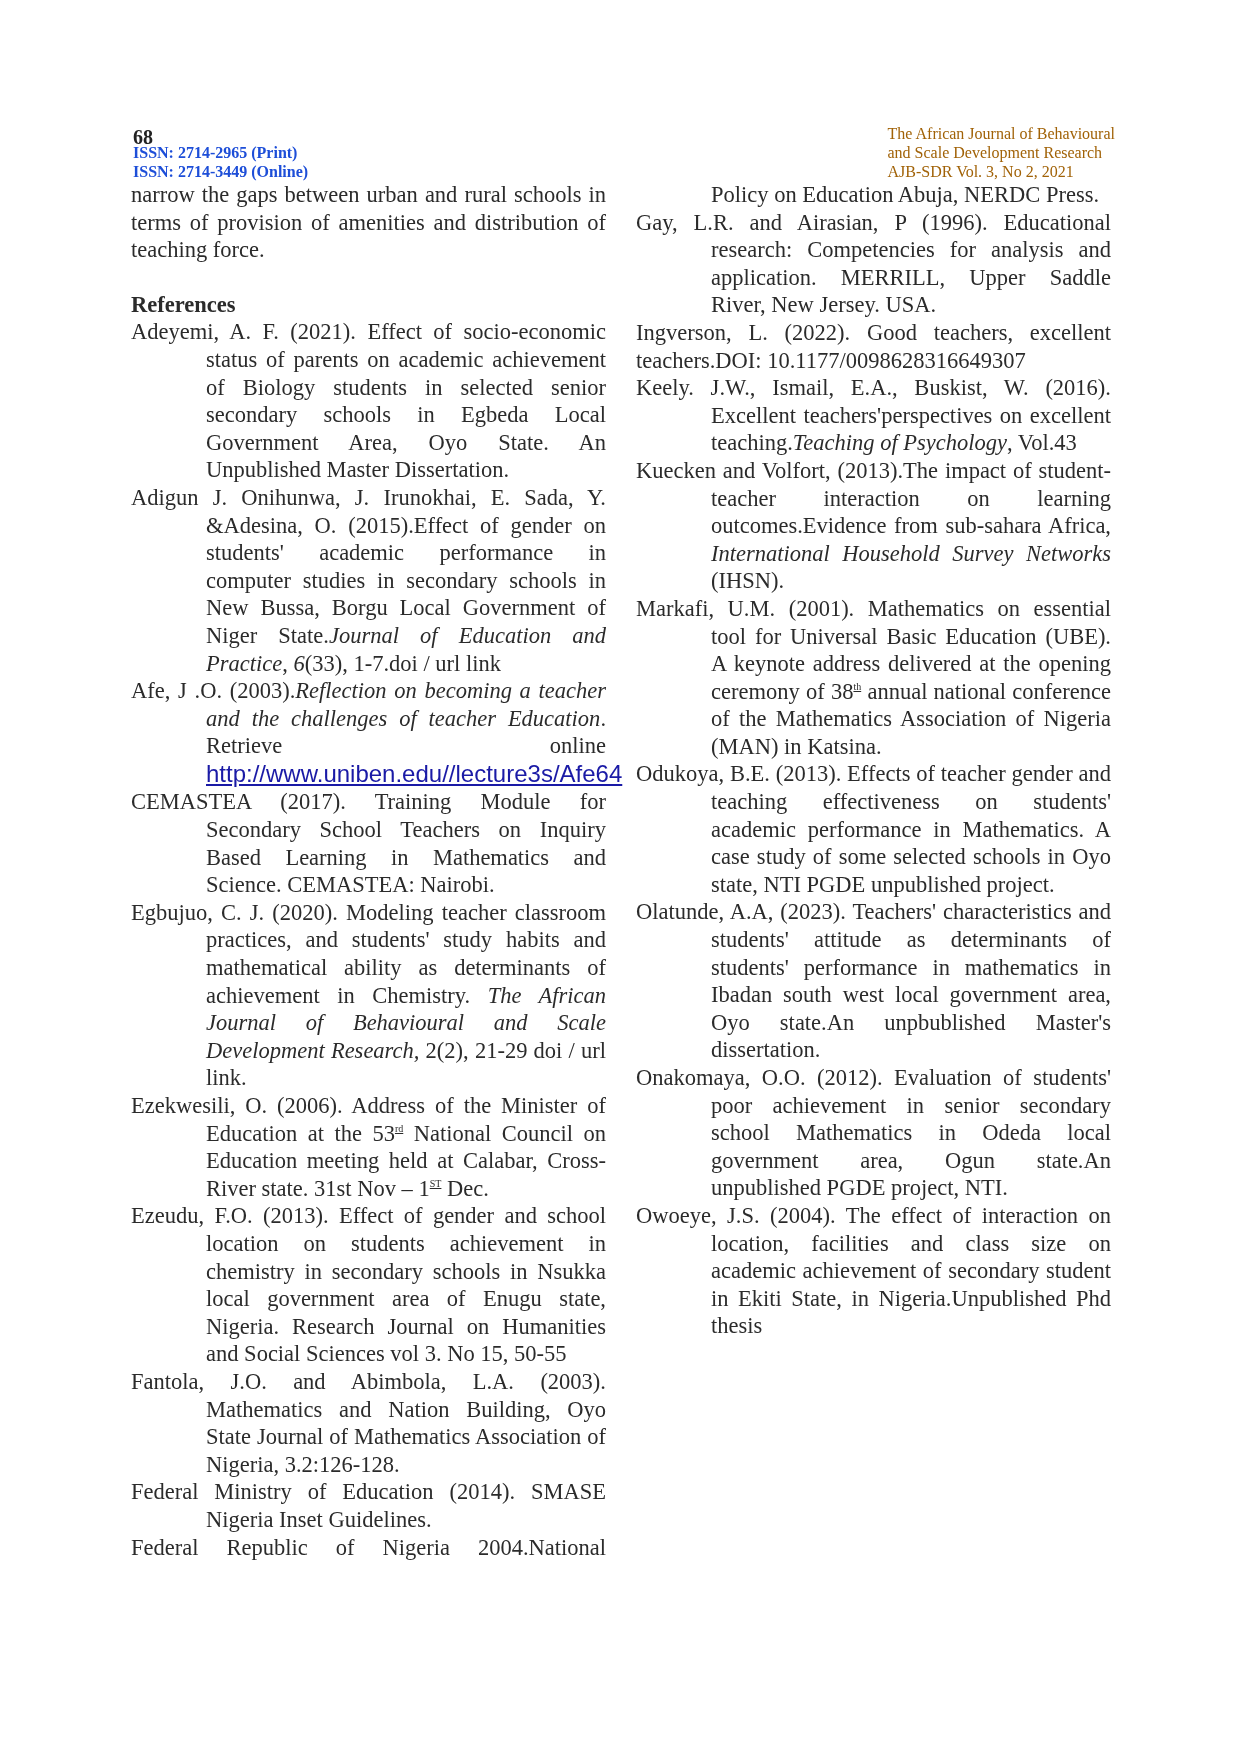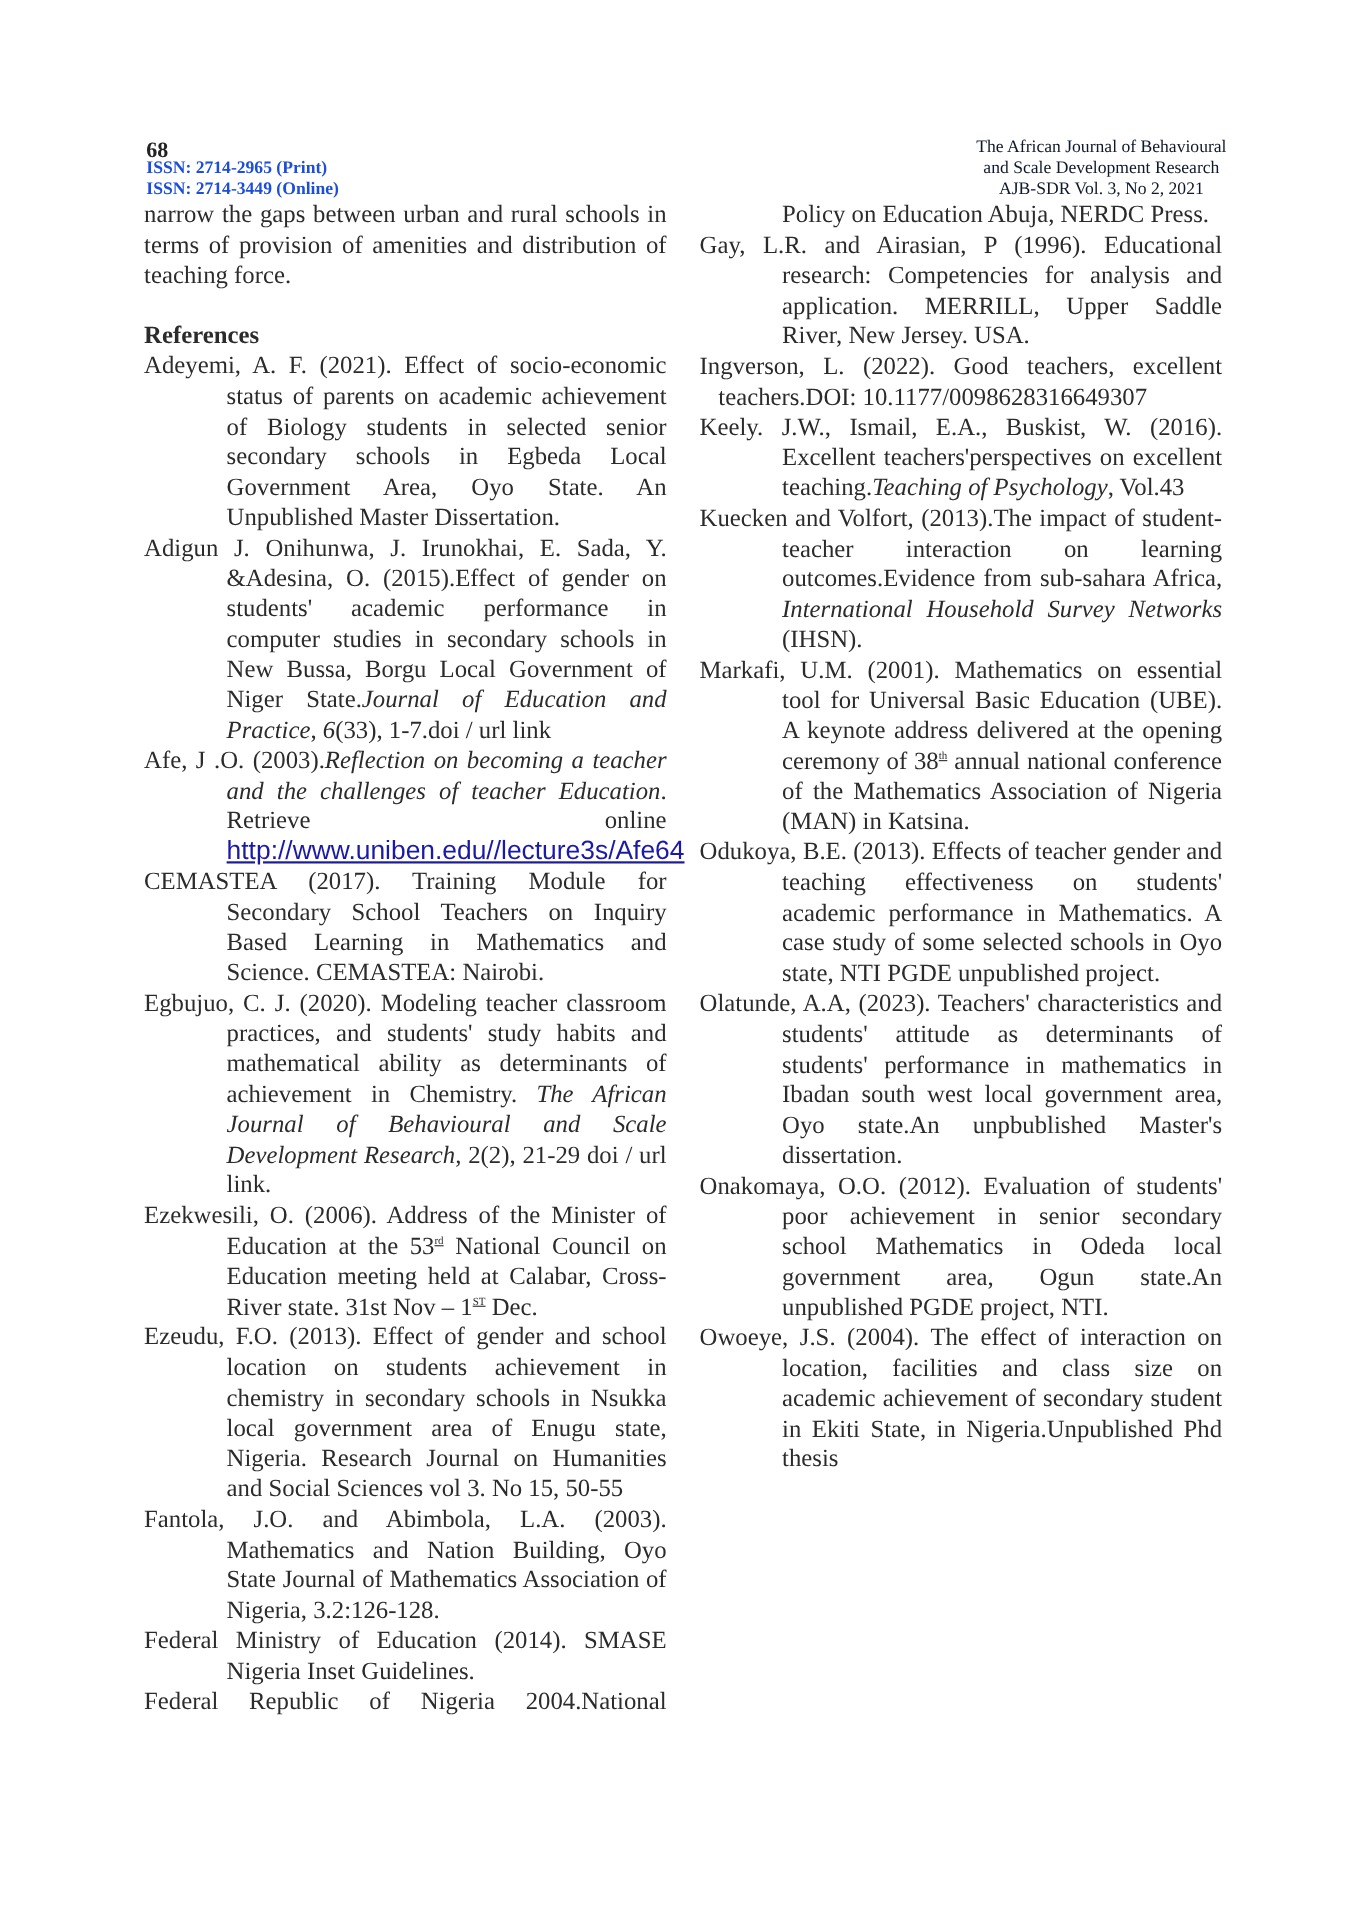--- a/index.html
+++ b/index.html
@@ -2,21 +2,21 @@
 <html><head>
 <meta charset="utf-8">
 <style>
   html, body { margin: 0; padding: 0; background: #ffffff; }
   body { width: 1241px; height: 1754px; position: relative; overflow: hidden;
          font-family: "Liberation Serif", "DejaVu Serif", serif; color: #2b2b2b; }
   .page-num { position: absolute; left: 133px; top: 127px; font-size: 20px; font-weight: bold; color: #222; line-height: 20px; }
   .issn { position: absolute; left: 133px; font-size: 16px; font-weight: bold; color: #1d4ed8; line-height: 16px; }
   .issn.p { top: 145px; }
   .issn.o { top: 164px; }
-  .journal-head { position: absolute; right: 126px; top: 124px; text-align: center; font-size: 16px; line-height: 19px; color: #0f172a; }
+  .journal-head { position: absolute; right: 126px; top: 124px; text-align: left; font-size: 16px; line-height: 19px; color: #a16207; }
   .col { position: absolute; top: 181px; width: 475px; font-size: 22.5px; line-height: 27.6px; text-align: justify; }
   .col.left { left: 131px; }
   .col.right { left: 636px; width: 475px; }
   .col p { margin: 0; }
   .para { text-indent: 0; }
   .ref { padding-left: 75px; text-indent: -75px; }
   .col.right .ref { padding-left: 75px; text-indent: -75px; }
   .cont { padding-left: 75px; }
   .heading { font-weight: bold; margin-top: 27px !important; }
   .url { color: #1a1aa6; text-decoration: underline; font-family: "Liberation Sans", "DejaVu Sans", sans-serif; font-size: 24px; }
@@ -56,21 +56,21 @@
   <p class="ref">Fantola, J.O. and Abimbola, L.A. (2003). Mathematics and Nation Building, Oyo State Journal of Mathematics Association of Nigeria, 3.2:126-128.</p>
   <p class="ref">Federal Ministry of Education (2014). SMASE Nigeria Inset Guidelines.</p>
   <p class="ref" style="text-align-last: justify;">Federal Republic of Nigeria 2004.National</p>
 </div>
 
 <div class="col right">
   <p class="cont">Policy on Education Abuja, NERDC Press.</p>
   <p class="ref">Gay, L.R. and Airasian, P (1996). Educational research: Competencies for analysis and application. MERRILL, Upper Saddle River, New Jersey. USA.</p>
   <p class="ref" style="padding-left:0;text-indent:0;">
     <span style="display:block;text-align-last:justify;">Ingverson, L.  (2022). Good teachers, excellent</span>
-    <span style="display:block;margin-left:17px;">teachers.DOI: 10.1177/0098628316649307</span>
+    <span style="display:block;">teachers.DOI: 10.1177/0098628316649307</span>
   </p>
   <p class="ref"><span>Keely. J.W., Ismail, E.A., Buskist, W. (2016). Excellent teachers'perspectives on excellent teaching.</span><i>Teaching of Psychology</i><span>, Vol.43</span></p>
   <p class="ref"><span>Kuecken and Volfort, (2013).The impact of student-teacher interaction on learning outcomes.Evidence from sub-sahara Africa, </span><i>International Household Survey Networks</i><span> (IHSN).</span></p>
   <p class="ref"><span>Markafi, U.M. (2001). Mathematics on essential tool for Universal Basic Education (UBE). A keynote address delivered at the opening ceremony of 38</span><sup>th</sup><span> annual national conference of the Mathematics Association of Nigeria (MAN) in Katsina.</span></p>
   <p class="ref">Odukoya, B.E. (2013).  Effects of teacher gender and teaching effectiveness on students' academic performance in Mathematics.  A case study of some selected schools in Oyo state, NTI PGDE unpublished project.</p>
   <p class="ref">Olatunde, A.A, (2023). Teachers' characteristics and students' attitude as determinants of students' performance in mathematics in Ibadan south west local government area, Oyo state.An unpbublished Master's dissertation.</p>
   <p class="ref">Onakomaya, O.O. (2012). Evaluation of students' poor achievement in senior secondary school Mathematics in Odeda local government area, Ogun state.An unpublished PGDE project, NTI.</p>
   <p class="ref">Owoeye, J.S. (2004). The effect of interaction on location, facilities and class size on academic achievement of secondary student in Ekiti State, in Nigeria.Unpublished Phd thesis</p>
 </div>
 

